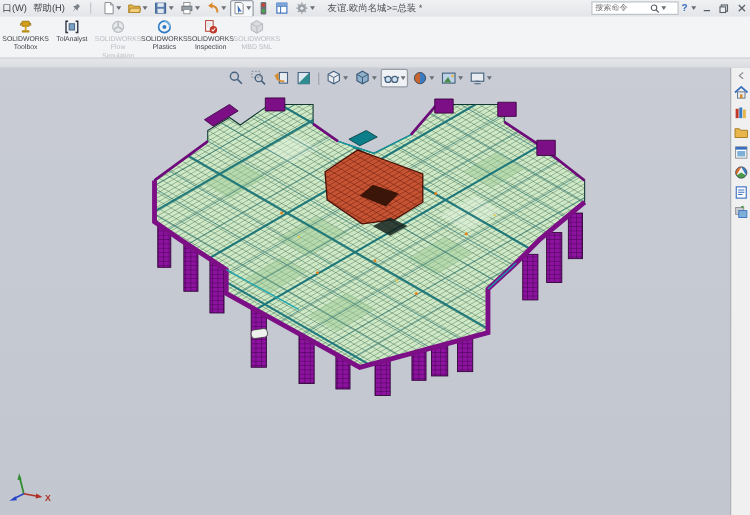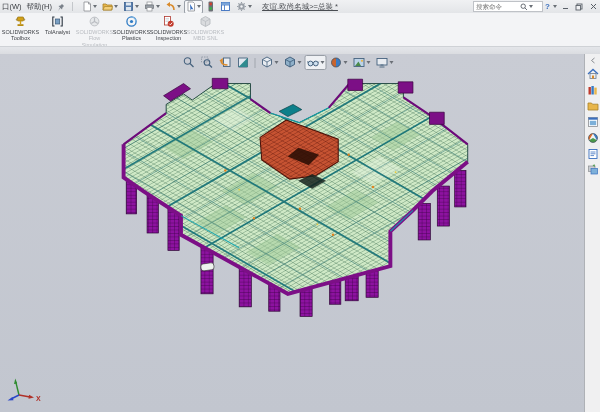--- a/index.html
+++ b/index.html
@@ -11,21 +11,21 @@
     background:linear-gradient(#f0f1f3,#e3e5e8);border-bottom:1px solid #cdd0d4;}
   .tb-left{position:absolute;left:2px;top:0;height:13px;display:flex;align-items:center;gap:5px;text-align:right;}
   .menu-item{font-size:7.5px;color:#3a3d42;white-space:nowrap;}
   .pin-icon{display:inline-block;}
   .tb-sep{width:1px;height:9px;background:#c4c7cb;margin:0 2px;}
   .qtb{display:flex;align-items:center;gap:1px;}
   .qtb .btn{display:flex;align-items:center;padding:0 1px;border:1px solid transparent;background:transparent;height:12px;}
   .qtb .btn.pressed{border-color:#9aa0a8;background:#f6f7f9;border-radius:2px;}
   .caret{width:0;height:0;border-left:2.5px solid transparent;border-right:2.5px solid transparent;border-top:3px solid #6a6f76;margin-left:1px;}
   .title-center{position:absolute;left:0;right:0;top:0;height:13px;display:flex;align-items:center;justify-content:center;
-    font-size:7.5px;color:#4a4d52;pointer-events:none;text-decoration:underline;}
+    font-size:7.5px;color:#4a4d52;pointer-events:none;}
   .tb-right{position:absolute;right:1px;top:0;height:13px;display:flex;align-items:center;gap:2px;}
   .search-box{display:flex;align-items:center;background:#fff;border:1px solid #bfc2c7;height:9px;padding:0 2px;width:64px;}
   .search-box input{border:none;outline:none;width:44px;font-size:6.5px;font-family:"Liberation Sans",sans-serif;color:#555;background:transparent;padding:0;}
   .help-label{font-size:8px;color:#3a6fbf;font-weight:bold;}
   .winbtn{display:flex;align-items:center;justify-content:center;width:12px;height:11px;}
 
   
   .ribbon{position:absolute;top:13px;left:0;right:0;height:33px;background:#f3f4f6;display:flex;align-items:flex-start;padding-left:2px;}
   .ribbon-item{width:37px;display:flex;flex-direction:column;align-items:center;padding-top:2px;cursor:default;}
   .ribbon-item .lbl{font-size:5.5px;line-height:1.18;text-align:center;color:#3c3f44;margin-top:1px;}

